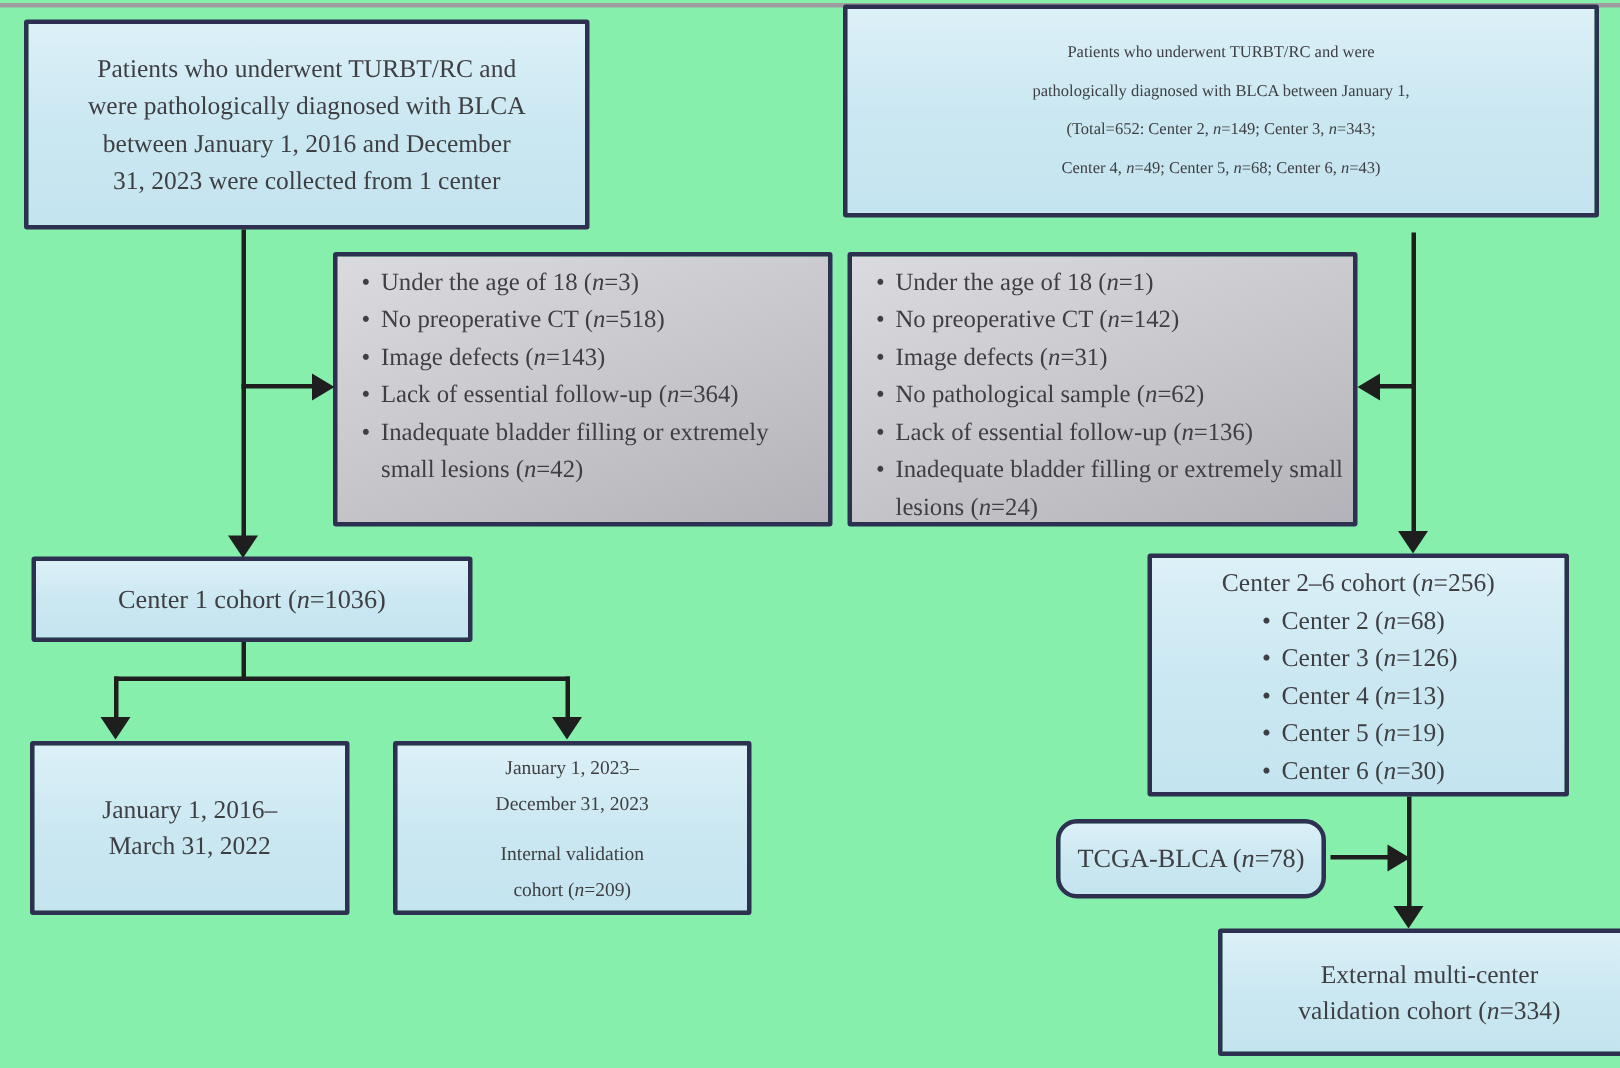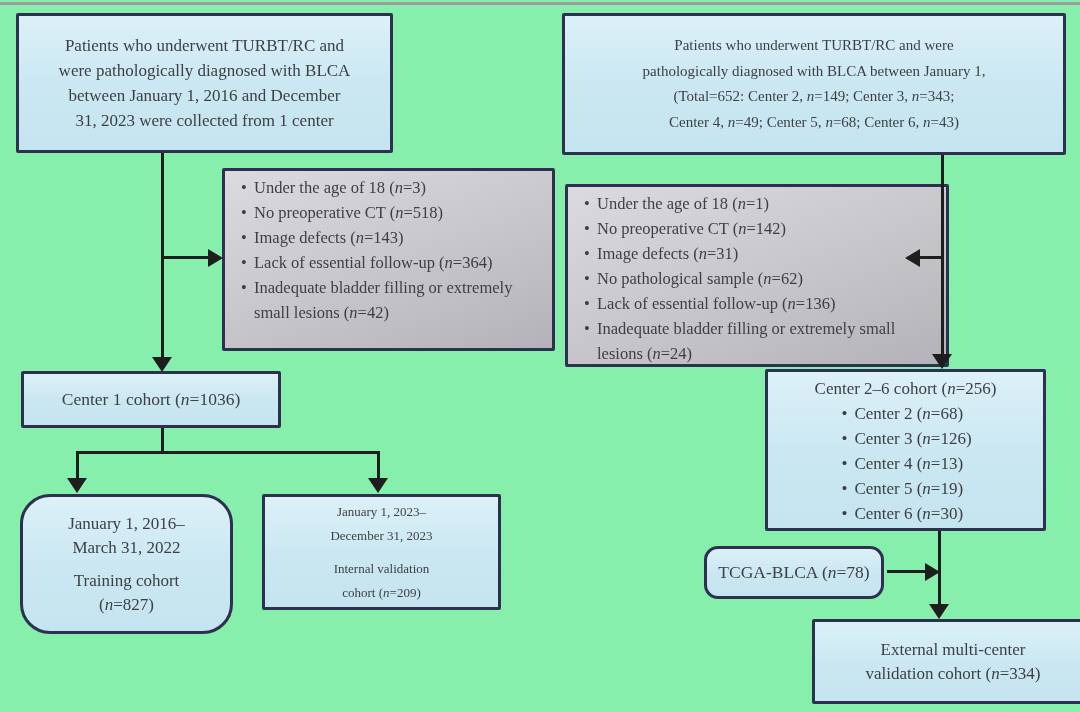--- a/index.html
+++ b/index.html
@@ -41,69 +41,65 @@
 
   <div class="box blue" style="left:16px; top:13px; width:377px; height:140px; font-size:17px; line-height:25px;">
     <div>
         <div class="line">Patients who underwent TURBT/RC and</div>
         <div class="line">were pathologically diagnosed with BLCA</div>
         <div class="line">between January 1, 2016 and December</div>
         <div class="line">31, 2023 were collected from 1 center</div>
       </div>
   </div>
 
-  <div class="box blue" style="left:562px; top:13px; width:504px; height:142px; font-size:15px; line-height:25.5px;">
+  <div class="box blue" style="left:562px; top:3px; width:504px; height:142px; font-size:11px; line-height:25.5px;">
     <div>
         <div class="line">Patients who underwent TURBT/RC and were</div>
         <div class="line">pathologically diagnosed with BLCA between January 1,</div>
         <div class="line">(Total=652: Center 2, <i>n</i>=149; Center 3, <i>n</i>=343;</div>
         <div class="line">Center 4, <i>n</i>=49; Center 5, <i>n</i>=68; Center 6, <i>n</i>=43)</div>
       </div>
   </div>
 
   <div class="box gray" style="left:222px; top:168px; width:333px; height:183px; font-size:16.5px; line-height:25px; padding:4px 6px 4px 14px;">
     <ul>
         <li>Under the age of 18 (<i>n</i>=3)</li>
         <li>No preoperative CT (<i>n</i>=518)</li>
         <li>Image defects (<i>n</i>=143)</li>
         <li>Lack of essential follow-up (<i>n</i>=364)</li>
         <li>Inadequate bladder filling or extremely small lesions (<i>n</i>=42)</li>
       </ul>
   </div>
 
-  <div class="box gray" style="left:565px; top:184px; width:384px; height:183px; font-size:16.5px; line-height:25px; padding:4px 6px 4px 14px;">
+  <div class="box gray" style="left:565px; top:168px; width:340px; height:183px; font-size:16.5px; line-height:25px; padding:4px 6px 4px 14px;">
     <ul>
         <li>Under the age of 18 (<i>n</i>=1)</li>
         <li>No preoperative CT (<i>n</i>=142)</li>
         <li>Image defects (<i>n</i>=31)</li>
         <li>No pathological sample (<i>n</i>=62)</li>
         <li>Lack of essential follow-up (<i>n</i>=136)</li>
         <li>Inadequate bladder filling or extremely small lesions (<i>n</i>=24)</li>
       </ul>
   </div>
 
-  <div class="box blue" style="left:21px; top:371px; width:260px; height:57px; font-size:17.5px;">
+  <div class="box blue" style="left:21px; top:371px; width:294px; height:57px; font-size:17.5px;">
     <div>Center 1 cohort (<i>n</i>=1036)</div>
   </div>
 
   <div class="box blue" style="left:765px; top:369px; width:281px; height:162px; font-size:17px; line-height:25px; padding-top:2px;">
     <div>Center 2–6 cohort (<i>n</i>=256)</div>
     <div class="ctr-list-wrap">
       <ul><li>Center 2 (<i>n</i>=68)</li><li>Center 3 (<i>n</i>=126)</li><li>Center 4 (<i>n</i>=13)</li><li>Center 5 (<i>n</i>=19)</li><li>Center 6 (<i>n</i>=30)</li></ul>
     </div>
   </div>
 
-  <div class="box blue" style="left:20px; top:494px; width:213px; height:140px; font-size:17px; line-height:24px;border-radius:30px;">
+  <div class="box blue" style="left:20px; top:494px; width:213px; height:116px; font-size:17px; line-height:24px;">
     <div class="group">
         <div class="line">January 1, 2016–</div>
         <div class="line">March 31, 2022</div>
-      </div>
-    <div class="group" style="margin-top:9px;">
-        <div class="line">Training cohort</div>
-        <div class="line">(<i>n</i>=827)</div>
       </div>
   </div>
 
   <div class="box blue" style="left:262px; top:494px; width:239px; height:116px; font-size:13px; line-height:24px;">
     <div class="group">
         <div class="line">January 1, 2023–</div>
         <div class="line">December 31, 2023</div>
       </div>
     <div class="group" style="margin-top:9px;">
         <div class="line">Internal validation</div>

